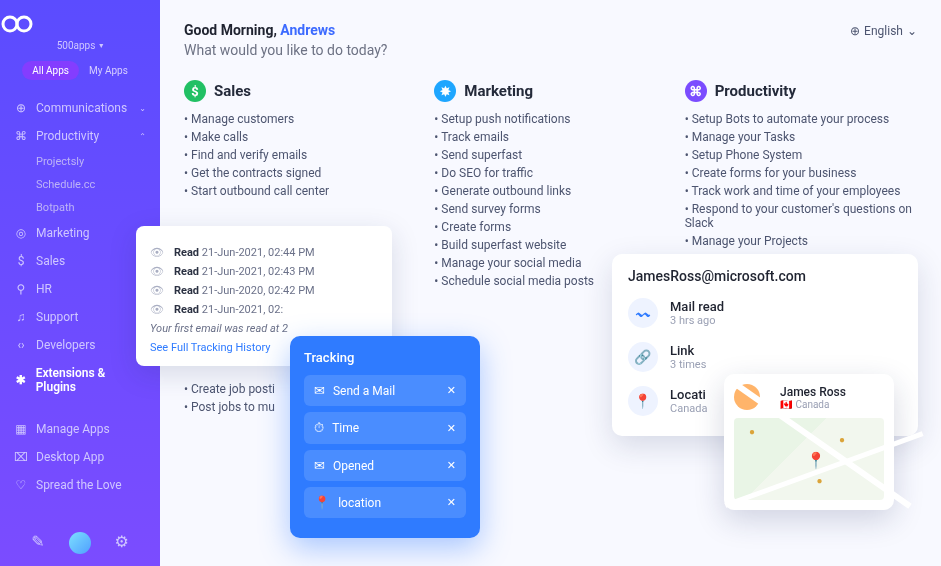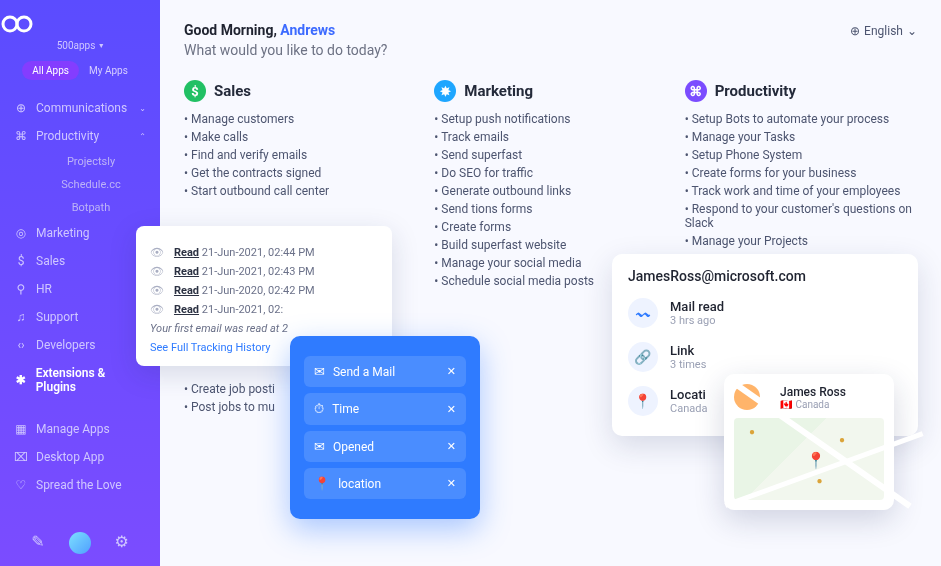--- a/index.html
+++ b/index.html
@@ -8,21 +8,21 @@
 .sidebar { position: absolute; left: 0; top: 0; width: 160px; height: 566px; background: linear-gradient(180deg, #5b4cff 0%, #7b4cff 100%); color: #fff; padding-top: 14px; }
 .logo { margin-bottom: 6px; }
 .logo-mark { display: inline-block; }
 .logo-text { color: #cfc6ff; font-size: 10px; margin-top: 2px; display: flex; align-items: center; justify-content: center; gap: 4px; }
 .chev { font-size: 8px; }
 .pills { display: flex; justify-content: center; gap: 0; margin: 10px 0 14px; }
 .pill { font-size: 10px; padding: 4px 10px; border-radius: 10px; color: #d6ceff; cursor: pointer; }
 .pill.active { background: #843dff; color: #fff; }
 .nav-item { display: flex; align-items: center; gap: 8px; padding: 7px 14px; font-size: 12px; color: #cfc6ff; cursor: pointer; }
 .nav-item.active { color: #fff; font-weight: 600; }
-.nav-sub { font-size: 11px; color: #bdb3f7; padding: 5px 14px 5px 36px; cursor: pointer; text-align: center; }
+.nav-sub { font-size: 11px; color: #bdb3f7; padding: 5px 14px 5px 36px; cursor: pointer; }
 .nav-icon { width: 14px; height: 14px; display: inline-flex; align-items: center; justify-content: center; }
 .sidebar-bottom { position: absolute; bottom: 12px; left: 0; width: 100%; display: flex; justify-content: center; gap: 24px; }
 .sidebar-bottom .avatar { width: 22px; height: 22px; border-radius: 50%; background: linear-gradient(135deg, #7de0ff, #4f9fff); }
 .sidebar-bottom .gear { color: #cfc6ff; }
 
 .main { position: absolute; left: 160px; top: 0; width: 781px; height: 566px; background: #f8f9ff; padding: 22px 24px; }
 .greeting { font-size: 14px; font-weight: 700; color: #1f2330; }
 .greeting .name { color: #3d6bff; font-weight: 700; }
 .sub { color: #6d7284; font-size: 14px; margin-top: 4px; }
 .lang { position: absolute; right: 24px; top: 24px; font-size: 12px; color: #4d5570; display: flex; align-items: center; gap: 4px; cursor: pointer; }
@@ -34,21 +34,21 @@
 .ci-green { background: #21c064; }
 .ci-blue { background: #1ea6ff; }
 .ci-purple { background: #7b4cff; }
 .card ul { list-style: none; }
 .card li { font-size: 12px; color: #4d5570; padding: 2px 0; }
 .card li::before { content: "• "; color: #4d5570; }
 
 .popup-tracklog { position: absolute; left: 136px; top: 226px; width: 256px; background: #fff; border-radius: 8px; box-shadow: 0 8px 28px rgba(30,40,90,0.15); padding: 14px 14px 12px; }
 .popup-tracklog .title { font-size: 12px; color: #2b3142; margin-bottom: 8px; }
 .popup-tracklog .row { display: flex; align-items: center; gap: 10px; font-size: 11px; color: #6b7189; margin: 6px 0; }
-.popup-tracklog .row strong { color: #2b3142; font-weight: 700; text-decoration: underline; }
+.popup-tracklog .row strong { color: #2b3142; font-weight: 700; }
 .popup-tracklog .eye { color: #a9aec2; }
 .popup-tracklog .note { font-size: 11px; color: #6b7189; margin-top: 6px; font-style: italic; }
 .popup-tracklog .link { font-size: 11px; color: #2f7bff; margin-top: 6px; cursor: pointer; }
 
 .popup-tracking { position: absolute; left: 290px; top: 336px; width: 190px; background: #2f7bff; color: #fff; border-radius: 10px; padding: 14px; box-shadow: 0 10px 30px rgba(47,123,255,0.4); }
 .popup-tracking .ptitle { font-size: 13px; font-weight: 500; margin-bottom: 10px; }
 .popup-tracking .pitem { display: flex; align-items: center; background: #4a8dff; border-radius: 6px; padding: 8px 10px; margin: 6px 0; font-size: 12px; }
 .popup-tracking .pitem .pi-icon { margin-right: 8px; font-size: 13px; }
 .popup-tracking .pitem .pi-x { margin-left: auto; font-size: 11px; cursor: pointer; }
 
@@ -191,21 +191,21 @@
       <div class="card-head">
           <span class="card-icon ci-blue">✸</span>
           <span>Marketing</span>
         </div>
       <ul>
         <li>Setup push notifications</li>
         <li>Track emails</li>
         <li>Send superfast</li>
         <li>Do SEO for traffic</li>
         <li>Generate outbound links</li>
-        <li>Send tions forms</li>
+        <li>Send survey forms</li>
         <li>Create forms</li>
         <li>Build superfast website</li>
         <li>Manage your social media</li>
         <li>Schedule social media posts</li>
       </ul>
     </div>
     <div class="card">
       <div class="card-head">
           <span class="card-icon ci-purple">⌘</span>
           <span>Productivity</span>
@@ -249,20 +249,21 @@
     </div>
   <div class="row">
       <span class="eye">👁</span>
       <span><strong>Read</strong> <span>21-Jun-2021, 02:</span></span>
     </div>
   <div class="note">Your first email was read at 2</div>
   <div class="link">See Full Tracking History</div>
 </div>
 
 <div class="popup-tracking">
+  <div class="ptitle">Tracking</div>
   <div class="pitem">
       <span class="pi-icon">✉</span>
       <span>Send a Mail</span>
       <span class="pi-x">✕</span>
     </div>
   <div class="pitem">
       <span class="pi-icon">⏱</span>
       <span>Time</span>
       <span class="pi-x">✕</span>
     </div>

